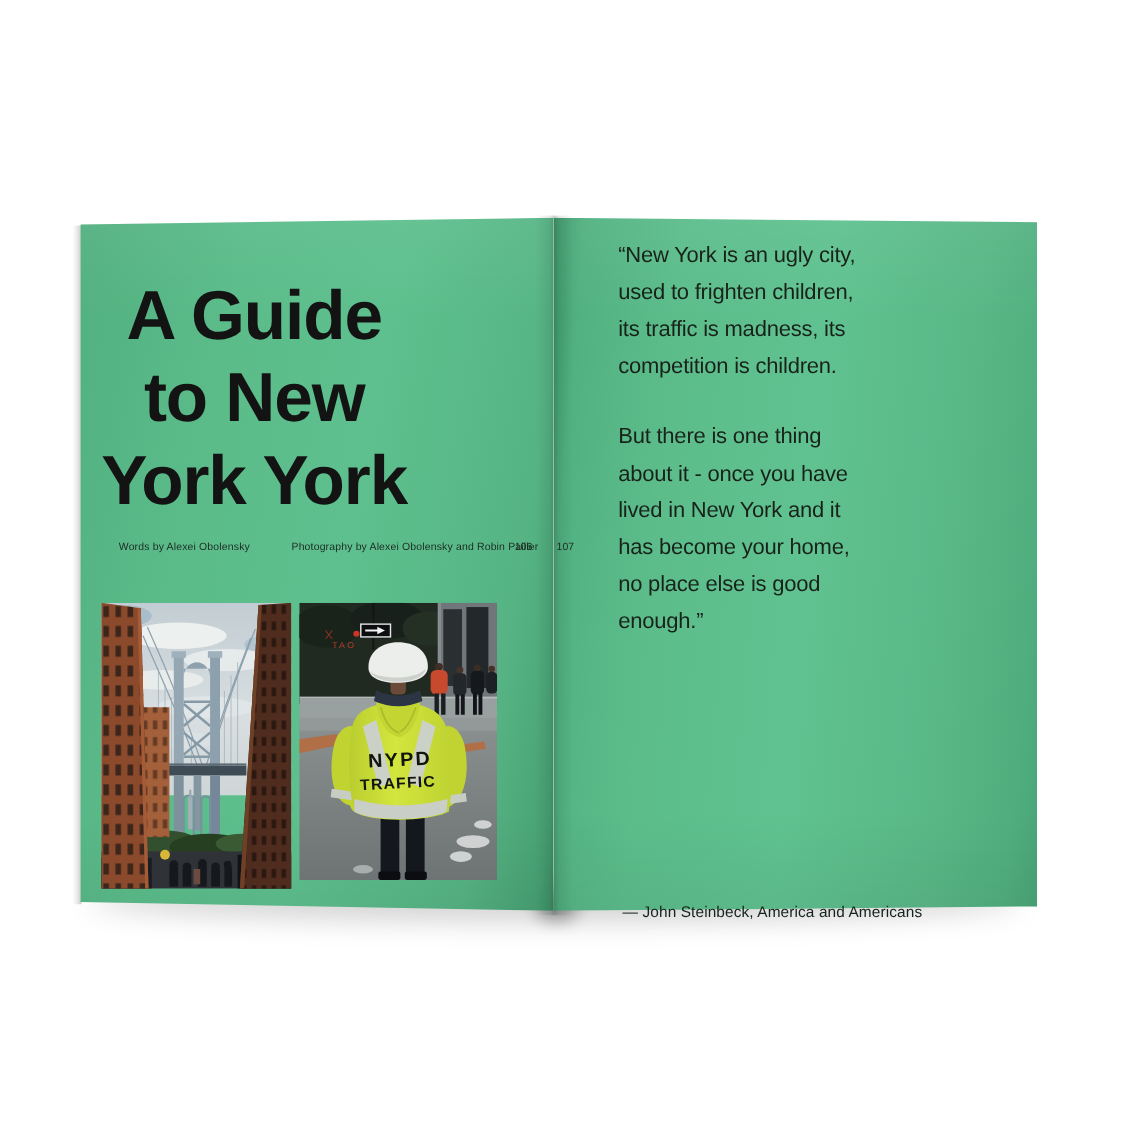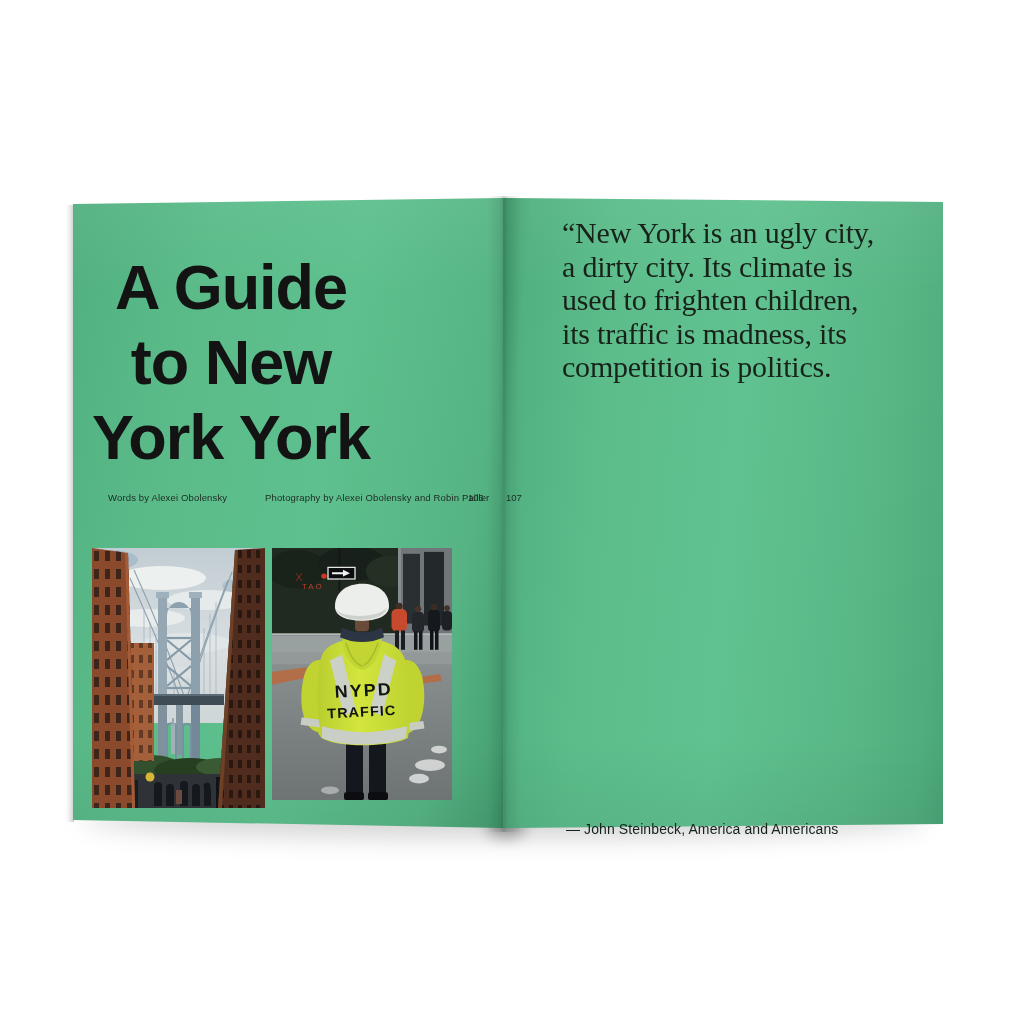--- a/index.html
+++ b/index.html
@@ -40,21 +40,21 @@
   .pagenum-left{left:402px;}
   .pagenum-right{left:440px;}
 
   .photo{position:absolute;top:352px;overflow:hidden;}
   .photo-bridge{left:26px;width:173px;height:260px;}
   .photo-officer{left:206px;width:180px;height:252px;}
   .photo svg{display:block;width:100%;height:100%;}
 
   
   .quote{position:absolute;left:496px;top:20px;width:400px;
-    font-family:Liberation Serif, serif;font-size:30px;line-height:33.5px;
+    font-family:Liberation Sans, sans-serif;font-size:20px;line-height:33.5px;
     letter-spacing:-0.2px;color:#18221a;}
   .quote-para + .quote-para{margin-top:31px;}
   .attribution{position:absolute;left:500px;top:625px;font-size:14px;
     letter-spacing:0.1px;color:#14231b;}
 </style>
 </head>
 <body>
 
 <div class="stage">
   <div class="book">
@@ -276,21 +276,28 @@
           <path d="M64,64 C72,72 104,73 115,62 C113,70 103,74 89,74 C76,74 67,70 64,64 Z" fill="#cdd1cc"></path>
           <text x="92" y="153" text-anchor="middle" font-family="Liberation Sans, sans-serif" font-weight="bold" font-size="18" letter-spacing="2" fill="#11150e" transform="rotate(-3 92 153)">NYPD</text>
           <text x="90" y="174" text-anchor="middle" font-family="Liberation Sans, sans-serif" font-weight="bold" font-size="14.5" letter-spacing="1" fill="#11150e" transform="rotate(-3 90 174)">TRAFFIC</text>
         </g>
       </svg>
     </figure>
 
     <div class="quote">
       <div class="quote-para">
         <div>“New York is an ugly city,</div>
-        <div>a dirty city. Its climate is</div>
         <div>used to frighten children,</div>
         <div>its traffic is madness, its</div>
-        <div>competition is politics.</div>
+        <div>competition is children.</div>
+      </div>
+      <div class="quote-para">
+        <div>But there is one thing</div>
+        <div>about it - once you have</div>
+        <div>lived in New York and it</div>
+        <div>has become your home,</div>
+        <div>no place else is good</div>
+        <div>enough.”</div>
       </div>
     </div>
     <div class="attribution">— John Steinbeck, America and Americans</div>
   </div>
 </div>
 
 </body></html>

